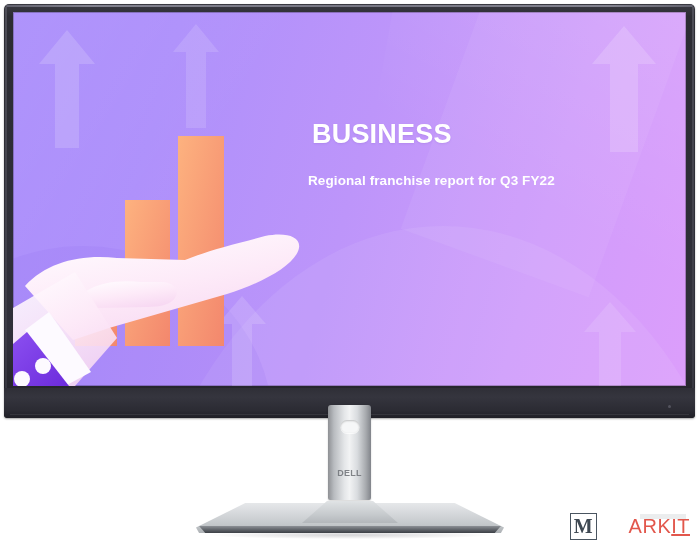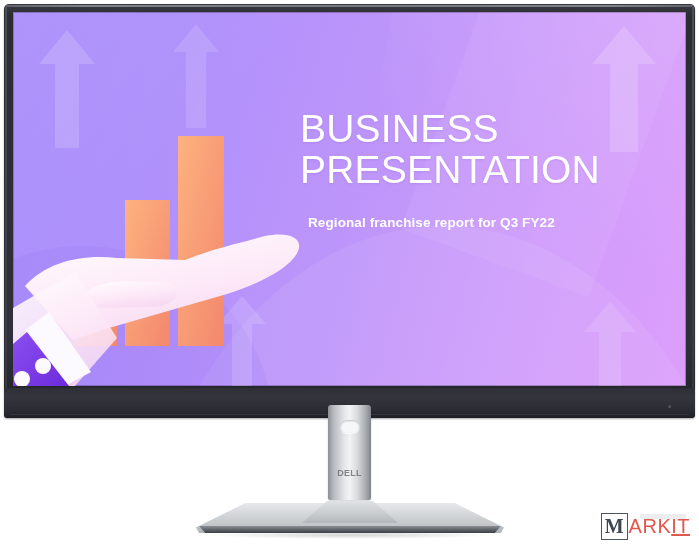--- a/index.html
+++ b/index.html
@@ -151,25 +151,25 @@
 
   
   #slide-text {
     position: absolute;
     left: 287px;
     top: 96px;
     width: 350px;
   }
   #slide-title {
     color: #ffffff;
-    font-size: 39px;
+    font-size: 27px;
     line-height: 1.06;
-    font-weight: normal;
+    font-weight: bold;
     letter-spacing: .2px;
-    margin: 0;
+    margin: 12px;
     text-shadow: 0 1px 2px rgba(120,80,190,.18);
   }
   #slide-subtitle {
     color: #ffffff;
     font-size: 13.5px;
     font-weight: bold;
     margin: 24px 0 0 8px;
     letter-spacing: .1px;
   }
   #slide-body {
@@ -272,20 +272,21 @@
     line-height: 1;
     padding: 2px 3px 3px 3px;
     font-family: "Liberation Serif", serif;
   }
   #wm-rest {
     color: #e2574c;
     font-size: 20px;
     font-weight: normal;
     letter-spacing: .5px;
     font-family: "Liberation Sans", sans-serif;
+    margin-left: 31px;
   }
   #wm-rest .ul { text-decoration: underline; }
   #wm-ghost {
     position: absolute;
     right: 13px;
     bottom: 31px;
     width: 46px;
     height: 5px;
     background: rgba(130,140,150,.16);
   }
@@ -366,21 +367,21 @@
 
           <path d="M12 254 L 36 236 L 78 296 L 52 310 Z" fill="#fdfaff"></path>
 
           <path d="M0 268 L 14 256 L 56 310 L 0 310 Z" fill="url(#sleeveG)"></path>
           <circle cx="30" cy="290" r="8" fill="#fdfaff"></circle>
           <circle cx="9" cy="303" r="8" fill="#fdfaff"></circle>
         </svg>
       </div>
 
       <div id="slide-text">
-        <h1 id="slide-title"><span>BUSINESS</span><br><span>PRESENTATION</span></h1>
+        <h1 id="slide-title"><span>BUSINESS</span><br></h1>
         <div id="slide-subtitle">Regional franchise report for Q3 FY22</div>
       </div>
     </div>
 
     <div id="chin">
       <div id="chin-gloss"></div>
       <div id="power-led"></div>
     </div>
   </div>
 

